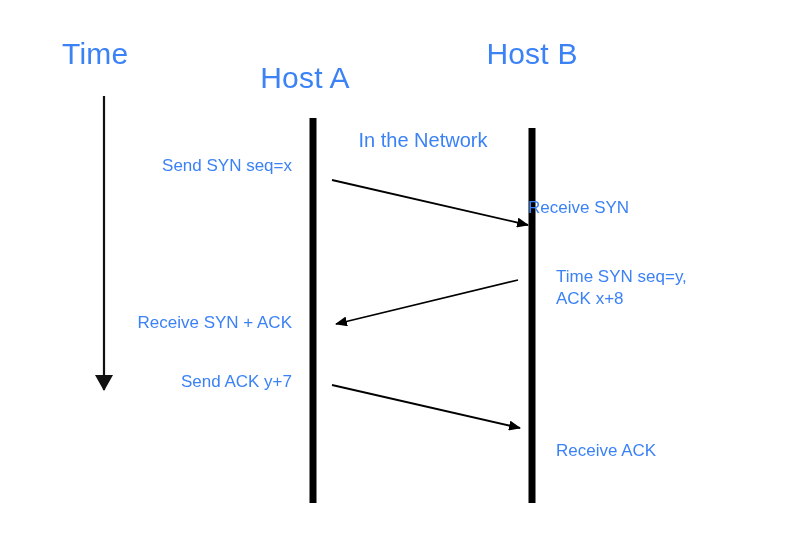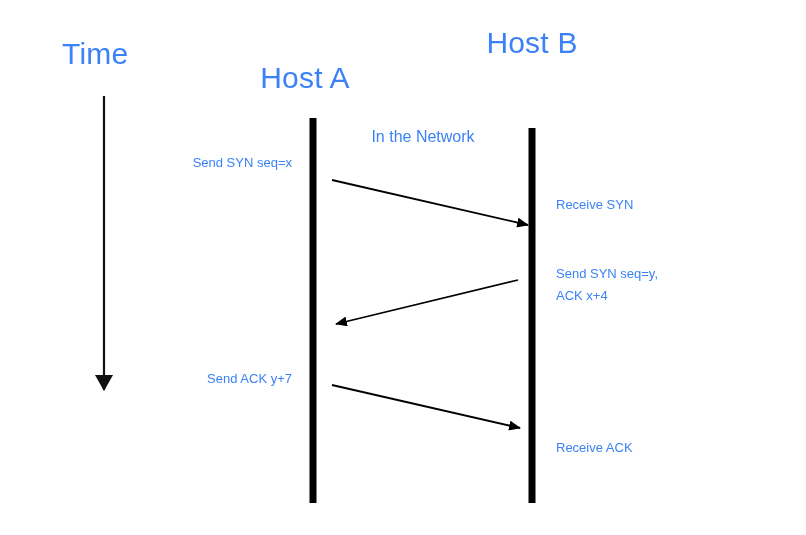--- a/index.html
+++ b/index.html
@@ -29,25 +29,25 @@
     white-space: pre;
     line-height: 1.30;
     color: #3b82f6;
   }
   .title-lbl {
     font-size: 30px;
     font-weight: 400;
     letter-spacing: 0.2px;
   }
   .msg-lbl {
-    font-size: 13px;
+    font-size: 17px;
     font-weight: 400;
   }
   .net-lbl {
-    font-size: 16px;
+    font-size: 20px;
     font-weight: 400;
   }
   .align-right { text-align: right; }
   .align-left  { text-align: left; }
   .align-center{ text-align: center; }
 </style>
 </head>
 <body>
 
 <div id="canvas">
@@ -72,30 +72,31 @@
 
     <line x1="518" y1="280" x2="336" y2="324" stroke="#000000" stroke-width="1.8" marker-end="url(#arrowRight)"></line>
 
     <line x1="332" y1="385" x2="520" y2="428" stroke="#000000" stroke-width="1.8" marker-end="url(#arrowRight)"></line>
   </svg>
 
   <div class="lbl title-lbl align-left" style="left:62px; top:34px;">Time</div>
 
   <div class="lbl title-lbl align-center" style="left:230px; top:34px; width:150px;margin-top:24px;">Host A</div>
 
-  <div class="lbl title-lbl align-center" style="left:457px; top:23px; width:150px;">Host B</div>
+  <div class="lbl title-lbl align-center" style="left:457px; top:34px; width:150px;">Host B</div>
 
   <div class="lbl net-lbl align-center" style="left:333px; top:127px; width:180px;">In the Network</div>
 
   <div class="lbl msg-lbl align-right" style="left:60px; top:155px; width:232px;">Send SYN seq=x</div>
 
-  <div class="lbl msg-lbl align-left" style="left:556px; top:197px; width:230px;">Receive SYN</div>
+  <div class="lbl msg-lbl align-left" style="left:528px; top:197px; width:230px;">Receive SYN</div>
 
-  <div class="lbl msg-lbl align-left" style="left:556px; top:266px; width:230px;">Send SYN seq=y,</div>
+  <div class="lbl msg-lbl align-left" style="left:556px; top:266px; width:230px;">Time SYN seq=y,</div>
 
-  <div class="lbl msg-lbl align-left" style="left:556px; top:288px; width:230px;">ACK x+4</div>
+  <div class="lbl msg-lbl align-left" style="left:556px; top:288px; width:230px;">ACK x+8</div>
 
+  <div class="lbl msg-lbl align-right" style="left:60px; top:312px; width:232px;">Receive SYN + ACK</div>
 
   <div class="lbl msg-lbl align-right" style="left:60px; top:371px; width:232px;">Send ACK y+7</div>
 
   <div class="lbl msg-lbl align-left" style="left:556px; top:440px; width:230px;">Receive ACK</div>
 
 </div>
 
 </body></html>

